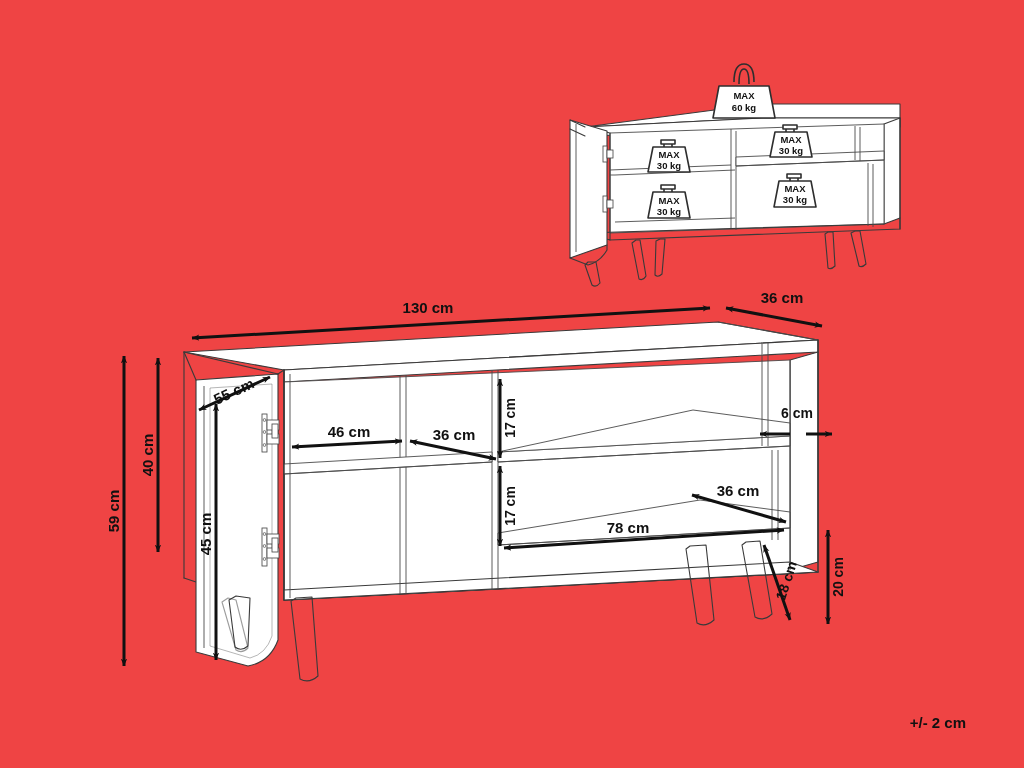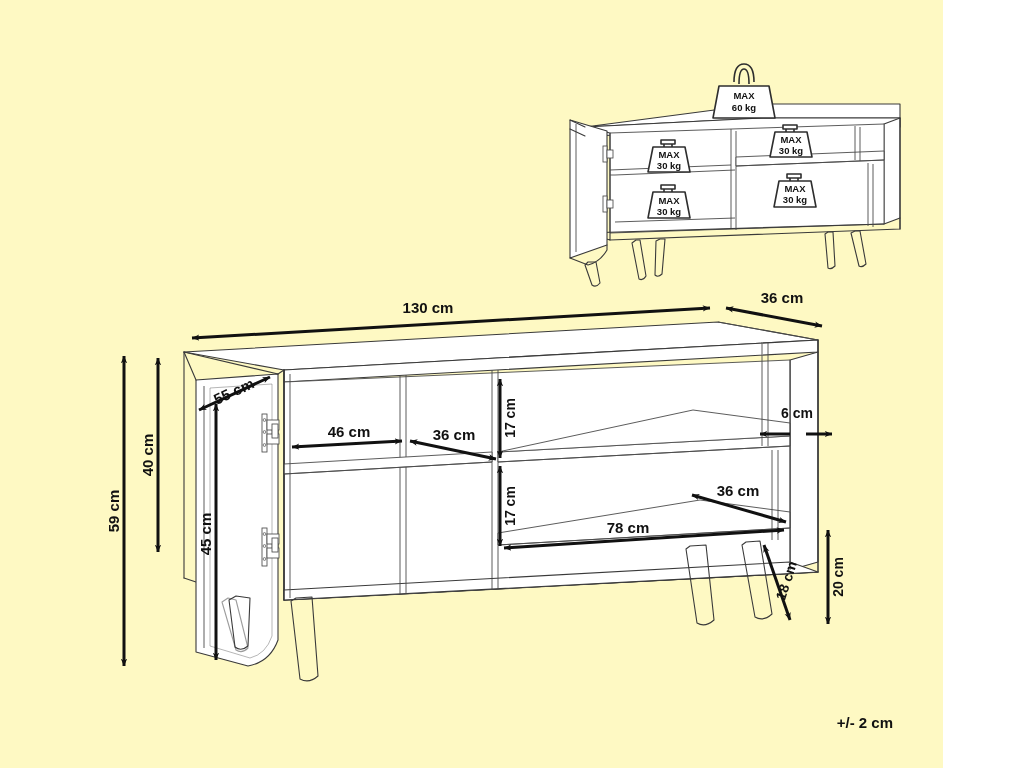--- a/index.html
+++ b/index.html
@@ -1,33 +1,33 @@
 <!DOCTYPE html>
 <html><head>
 <meta charset="utf-8">
 <style>
   html,body{margin:0;padding:0;background:#ffffff;}
   body{width:1024px;height:768px;overflow:hidden;
        font-family:"Liberation Sans","DejaVu Sans",sans-serif;}
-  #stage{position:relative;width:943px;height:768px;background:#fef9c3;}
+  #stage{position:relative;width:1024px;height:768px;background:#ef4444;}
   svg{display:block;}
   .ln{fill:none;stroke:#3a3a3a;stroke-width:1.1;stroke-linejoin:round;stroke-linecap:round;}
   .ln2{fill:none;stroke:#3a3a3a;stroke-width:1.5;stroke-linejoin:round;stroke-linecap:round;}
   .lnthin{fill:none;stroke:#4a4a4a;stroke-width:0.9;stroke-linejoin:round;}
   .face{fill:#ffffff;stroke:#3a3a3a;stroke-width:1.1;stroke-linejoin:round;}
   .facelite{fill:#ffffff;stroke:#4a4a4a;stroke-width:0.9;stroke-linejoin:round;}
   .dim{fill:none;stroke:#111111;stroke-width:3.0;stroke-linecap:butt;}
   .dimtxt{font-family:"Liberation Sans","DejaVu Sans",sans-serif;
           font-size:15px;font-weight:bold;fill:#111;}
   .dimtxt.sm{font-size:14px;}
   .wt{fill:#ffffff;stroke:#2e2e2e;stroke-width:1.6;stroke-linejoin:round;}
   .wthandle{fill:none;stroke:#2e2e2e;stroke-width:1.6;}
   .wttxt{font-family:"Liberation Sans","DejaVu Sans",sans-serif;
          font-size:9.5px;font-weight:bold;fill:#111;text-anchor:middle;}
-  .tol{position:absolute;right:50px;top:714px;font-size:15px;font-weight:bold;color:#111;}
+  .tol{position:absolute;right:58px;top:714px;font-size:15px;font-weight:bold;color:#111;}
   .hinge{fill:#ffffff;stroke:#4a4a4a;stroke-width:0.85;}
   .hingedot{fill:none;stroke:#4a4a4a;stroke-width:0.7;}
 </style>
 </head>
 <body>
 
 <div id="stage">
 
 <svg width="1024" height="768" viewBox="0 0 1024 768">
 

